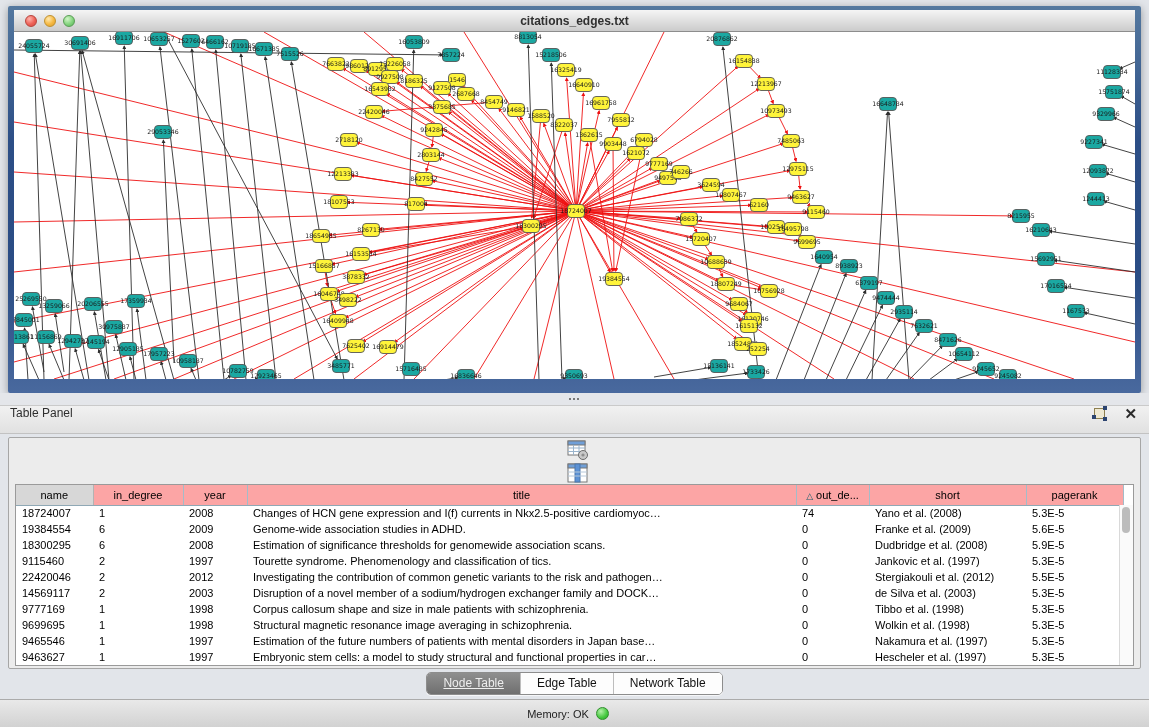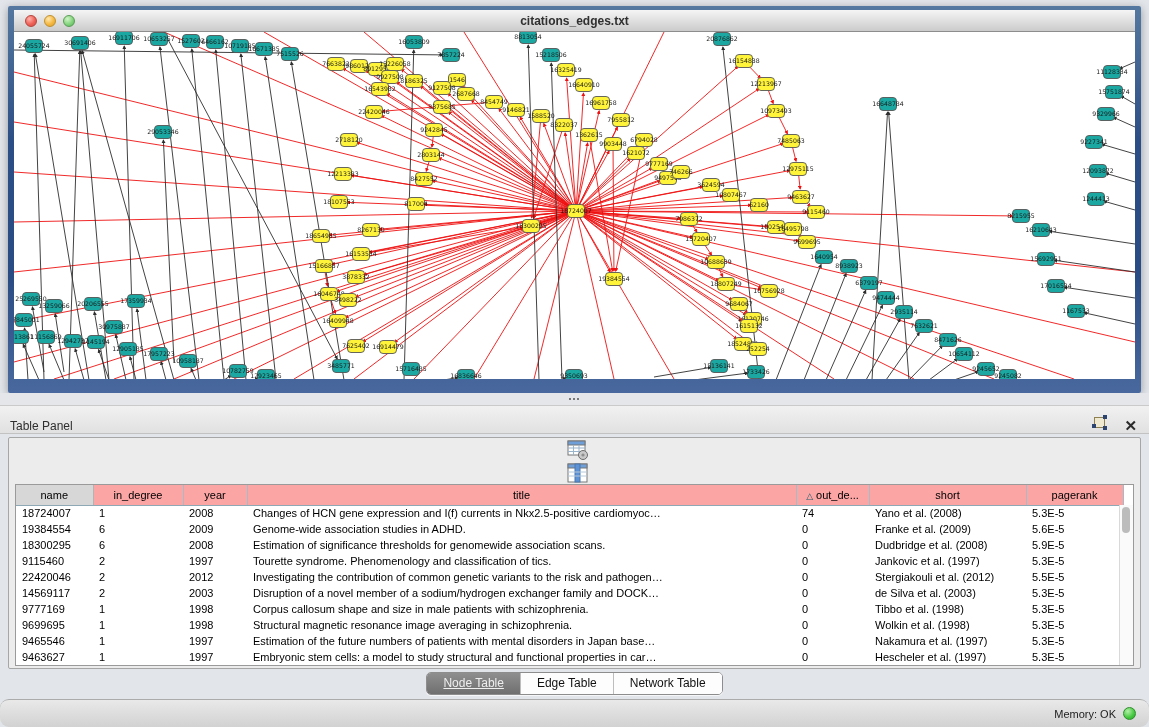--- a/index.html
+++ b/index.html
@@ -22,21 +22,21 @@
   .canvas svg{position:absolute;left:0;top:0;width:100%;height:100%;}
 
   
   .splitter{position:absolute;left:0;top:393px;width:1149px;height:12px;background:#e4e6ea;}
   .split-handle{position:absolute;left:568px;top:4px;width:12px;height:5px;
     background:radial-gradient(circle 1px at 2px 2px,#777 98%,transparent),radial-gradient(circle 1px at 6px 2px,#777 98%,transparent),radial-gradient(circle 1px at 10px 2px,#777 98%,transparent);}
 
   
   .panel-header{position:absolute;left:0;top:405px;width:1149px;height:29px;box-sizing:border-box;
     background:linear-gradient(#f1f1f1,#e1e1e1);border-top:1px solid #cacaca;border-bottom:1px solid #c2c2c2;
-    display:flex;align-items:flex-end;}
+    display:flex;align-items:flex-start;}
   .panel-title{font-size:12px;color:#2e2e2e;margin-left:10px;flex:1;}
   .float-btn{width:18px;height:18px;margin-right:14px;cursor:default;position:relative;}
   .float-btn .sq-back{position:absolute;left:2px;top:2px;width:9px;height:9px;border:1px solid #8e8050;background:#efe9d2;}
   .float-btn .sq-a{position:absolute;left:0;top:9px;width:4px;height:4px;background:#2c4470;}
   .float-btn .sq-b{position:absolute;left:11px;top:0px;width:4px;height:4px;background:#2c4470;}
   .float-btn .sq-c{position:absolute;left:11px;top:11px;width:4px;height:4px;background:#2c4470;}
   .close-btn{font-size:15px;font-weight:bold;color:#2b2b2b;margin-right:12px;line-height:15px;cursor:default;}
 
   .panel-body{position:absolute;left:8px;top:437px;width:1133px;height:232px;box-sizing:border-box;
     border:1px solid #a6a6a6;border-radius:2px;background:#ececec;}
@@ -69,21 +69,21 @@
   .tabs{position:absolute;left:0;top:672px;width:1149px;display:flex;justify-content:center;}
   .seg{display:flex;height:21px;border:1px solid #8d8d8d;border-radius:5px;overflow:hidden;background:#fdfdfd;
     box-shadow:0 1px 0 rgba(255,255,255,.7);}
   .seg-btn{font-size:12px;line-height:21px;padding:0 16px;color:#111;background:#fdfdfd;border-left:1px solid #bdbdbd;cursor:default;}
   .seg-btn:first-child{border-left:none;}
   .seg-btn.selected{background:linear-gradient(#8f8f8f,#6f6f6f);color:#efefef;text-decoration:underline;}
 
   
   .status-bar{position:absolute;left:0;top:699px;width:1149px;height:28px;box-sizing:border-box;
     background:linear-gradient(#e9e9e9,#d2d2d2);border-top:1px solid #ababab;
-    display:flex;align-items:center;justify-content:flex-end;border-radius:9px;}
+    display:flex;align-items:center;justify-content:center;}
   .mem-label{font-size:11px;color:#222;margin-right:7px;}
   .mem-dot{width:13px;height:13px;border-radius:50%;margin-right:13px;box-sizing:border-box;
     background:radial-gradient(circle at 35% 30%,#b4f0a8,#44c83e 60%,#2ea32b);border:1px solid #2d8f2a;}
 </style>
 </head>
 <body>
 
 <div class="app">
 
   <div class="graph-window">

